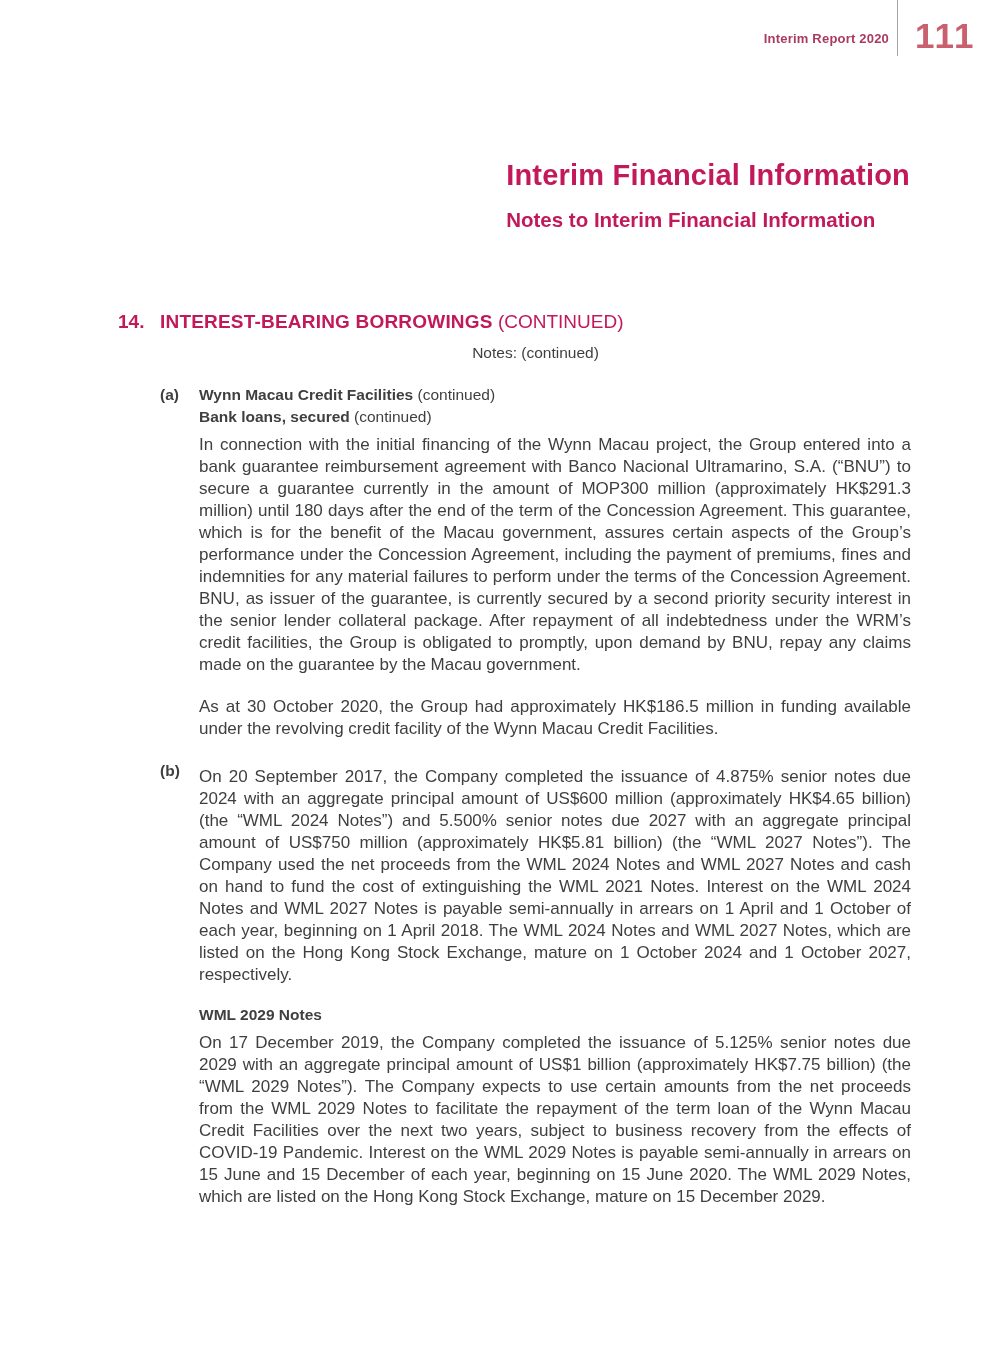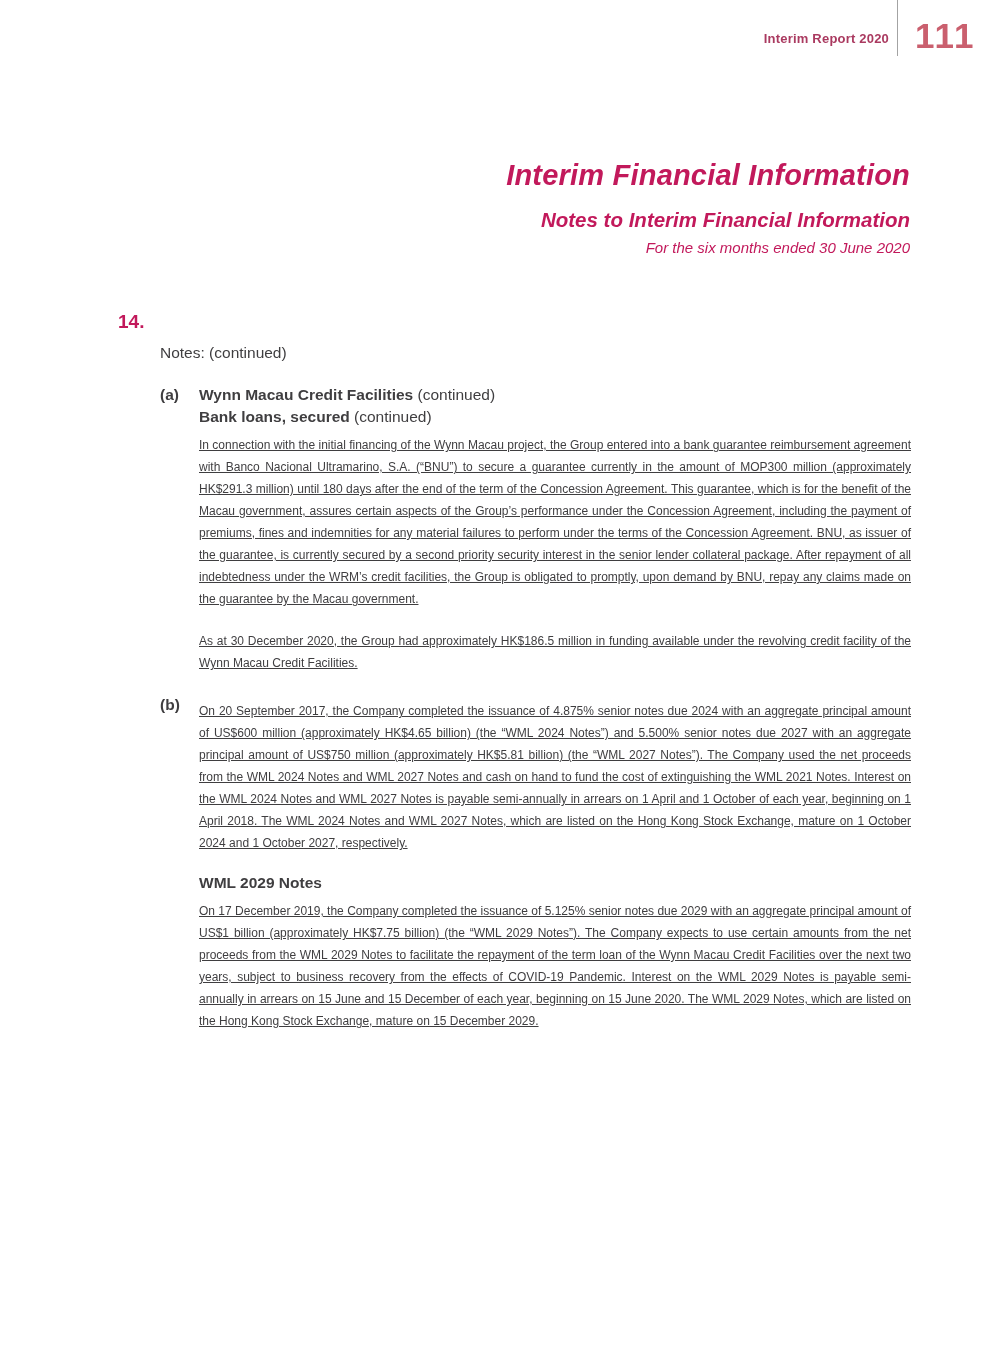--- a/index.html
+++ b/index.html
@@ -41,22 +41,21 @@
     top:16px; left:915px;
     font-size:35px;
     letter-spacing:2px;
     color:var(--page-number-rose);
     font-weight:bold;
   }
   
   .title-block{
     position:absolute;
     top:158px; right:96px;
-    text-align:right;
-    font-style:italic;
+    text-align:left;
   }
   .doc-title{
     font-size:29px;
     line-height:34px;
     font-weight:bold;
     color:var(--accent-pink);
     letter-spacing:0.2px;
   }
   .doc-subtitle{
     margin-top:15px;
@@ -84,74 +83,76 @@
     font-size:19px;
     line-height:24px;
   }
   .sec-num{width:42px;flex-shrink:0;font-weight:bold;}
   .sec-title{font-weight:bold;letter-spacing:0.2px;}
   .sec-cont{font-weight:normal;}
   .notes-line{
     margin:8px 0 0 42px;
     font-size:15.5px;
     line-height:22px;
+    text-align:center;
   }
   .items{margin:20px 0 0 42px;}
   .item{display:flex;}
   .item + .item{margin-top:20px;}
   .marker{
     width:39px;flex-shrink:0;
     font-size:15.5px;line-height:22px;font-weight:bold;
   }
   .content{width:712px;}
   .item-heading{font-size:15.5px;line-height:22px;}
   .item-heading .b{font-weight:bold;}
   .content p{
     margin:0;
-    font-size:12px;
+    font-size:17px;
     line-height:22px;
     text-align:justify;
-    text-decoration:underline;
   }
   .content p.first{margin-top:6px;}
   .content p.spaced{margin-top:20px;}
   .item-heading.spaced{margin-top:18px;}
 </style>
 </head>
 <body>
 
 <div class="page">
 
   <span class="report-label">Interim Report 2020</span>
   <span class="header-divider"></span>
   <span class="page-number">111</span>
 
   <div class="title-block">
     <div class="doc-title">Interim Financial Information</div>
     <div class="doc-subtitle">Notes to Interim Financial Information</div>
-    <div class="doc-period">For the six months ended 30 June 2020</div>
   </div>
 
   <div class="doc-body">
 
     <div class="section-heading">
       <span class="sec-num">14.</span>
+      <span>
+        <span class="sec-title">INTEREST-BEARING BORROWINGS</span><span class="sec-cont"> (CONTINUED)</span>
+      </span>
     </div>
 
     <div class="notes-line">Notes: (continued)</div>
 
     <div class="items">
 
       <div class="item">
         <div class="marker">(a)</div>
         <div class="content">
           <div class="item-heading"><span class="b">Wynn Macau Credit Facilities</span><span> (continued)</span></div>
           <div class="item-heading"><span class="b">Bank loans, secured</span><span> (continued)</span></div>
           <p class="first">In connection with the initial financing of the Wynn Macau project, the Group entered into a bank guarantee reimbursement agreement with Banco Nacional Ultramarino, S.A. (“BNU”) to secure a guarantee currently in the amount of MOP300 million (approximately HK$291.3 million) until 180 days after the end of the term of the Concession Agreement. This guarantee, which is for the benefit of the Macau government, assures certain aspects of the Group’s performance under the Concession Agreement, including the payment of premiums, fines and indemnities for any material failures to perform under the terms of the Concession Agreement. BNU, as issuer of the guarantee, is currently secured by a second priority security interest in the senior lender collateral package. After repayment of all indebtedness under the WRM’s credit facilities, the Group is obligated to promptly, upon demand by BNU, repay any claims made on the guarantee by the Macau government.</p>
-          <p class="spaced">As at 30 December 2020, the Group had approximately HK$186.5 million in funding available under the revolving credit facility of the Wynn Macau Credit Facilities.</p>
+          <p class="spaced">As at 30 October 2020, the Group had approximately HK$186.5 million in funding available under the revolving credit facility of the Wynn Macau Credit Facilities.</p>
         </div>
       </div>
 
       <div class="item">
         <div class="marker">(b)</div>
         <div class="content">
           <p class="first">On 20 September 2017, the Company completed the issuance of 4.875% senior notes due 2024 with an aggregate principal amount of US$600 million (approximately HK$4.65 billion) (the “WML 2024 Notes”) and 5.500% senior notes due 2027 with an aggregate principal amount of US$750 million (approximately HK$5.81 billion) (the “WML 2027 Notes”). The Company used the net proceeds from the WML 2024 Notes and WML 2027 Notes and cash on hand to fund the cost of extinguishing the WML 2021 Notes. Interest on the WML 2024 Notes and WML 2027 Notes is payable semi-annually in arrears on 1 April and 1 October of each year, beginning on 1 April 2018. The WML 2024 Notes and WML 2027 Notes, which are listed on the Hong Kong Stock Exchange, mature on 1 October 2024 and 1 October 2027, respectively.</p>
           <div class="item-heading spaced"><span class="b">WML 2029 Notes</span></div>
           <p class="first">On 17 December 2019, the Company completed the issuance of 5.125% senior notes due 2029 with an aggregate principal amount of US$1 billion (approximately HK$7.75 billion) (the “WML 2029 Notes”). The Company expects to use certain amounts from the net proceeds from the WML 2029 Notes to facilitate the repayment of the term loan of the Wynn Macau Credit Facilities over the next two years, subject to business recovery from the effects of COVID-19 Pandemic. Interest on the WML 2029 Notes is payable semi-annually in arrears on 15 June and 15 December of each year, beginning on 15 June 2020. The WML 2029 Notes, which are listed on the Hong Kong Stock Exchange, mature on 15 December 2029.</p>
         </div>

